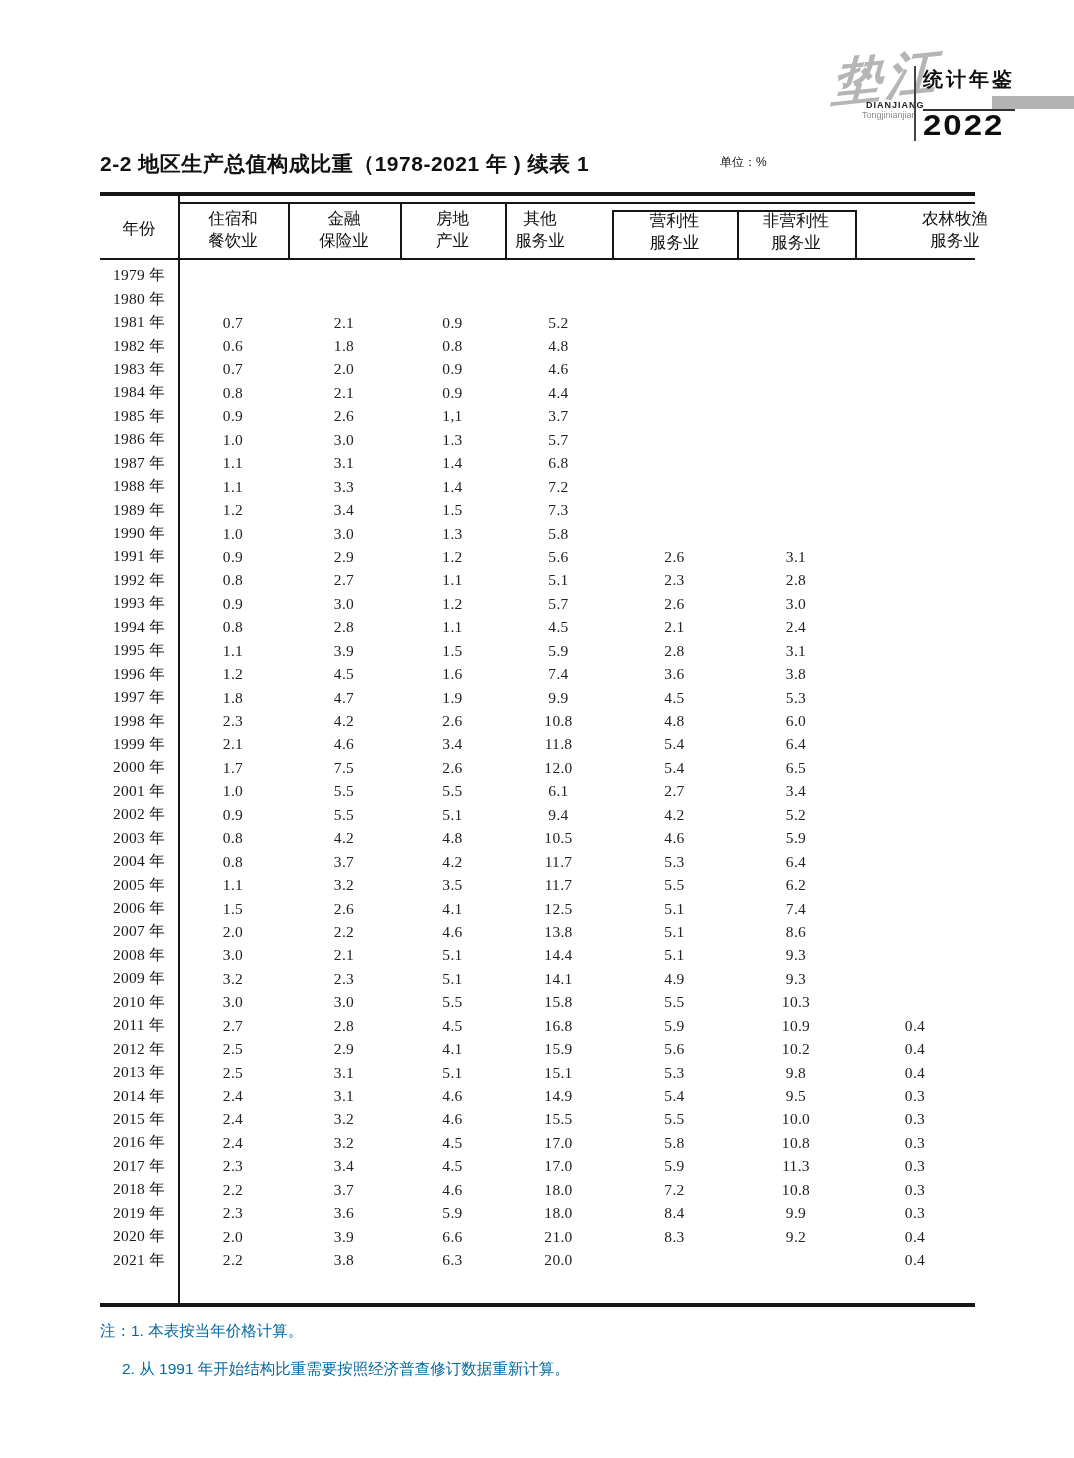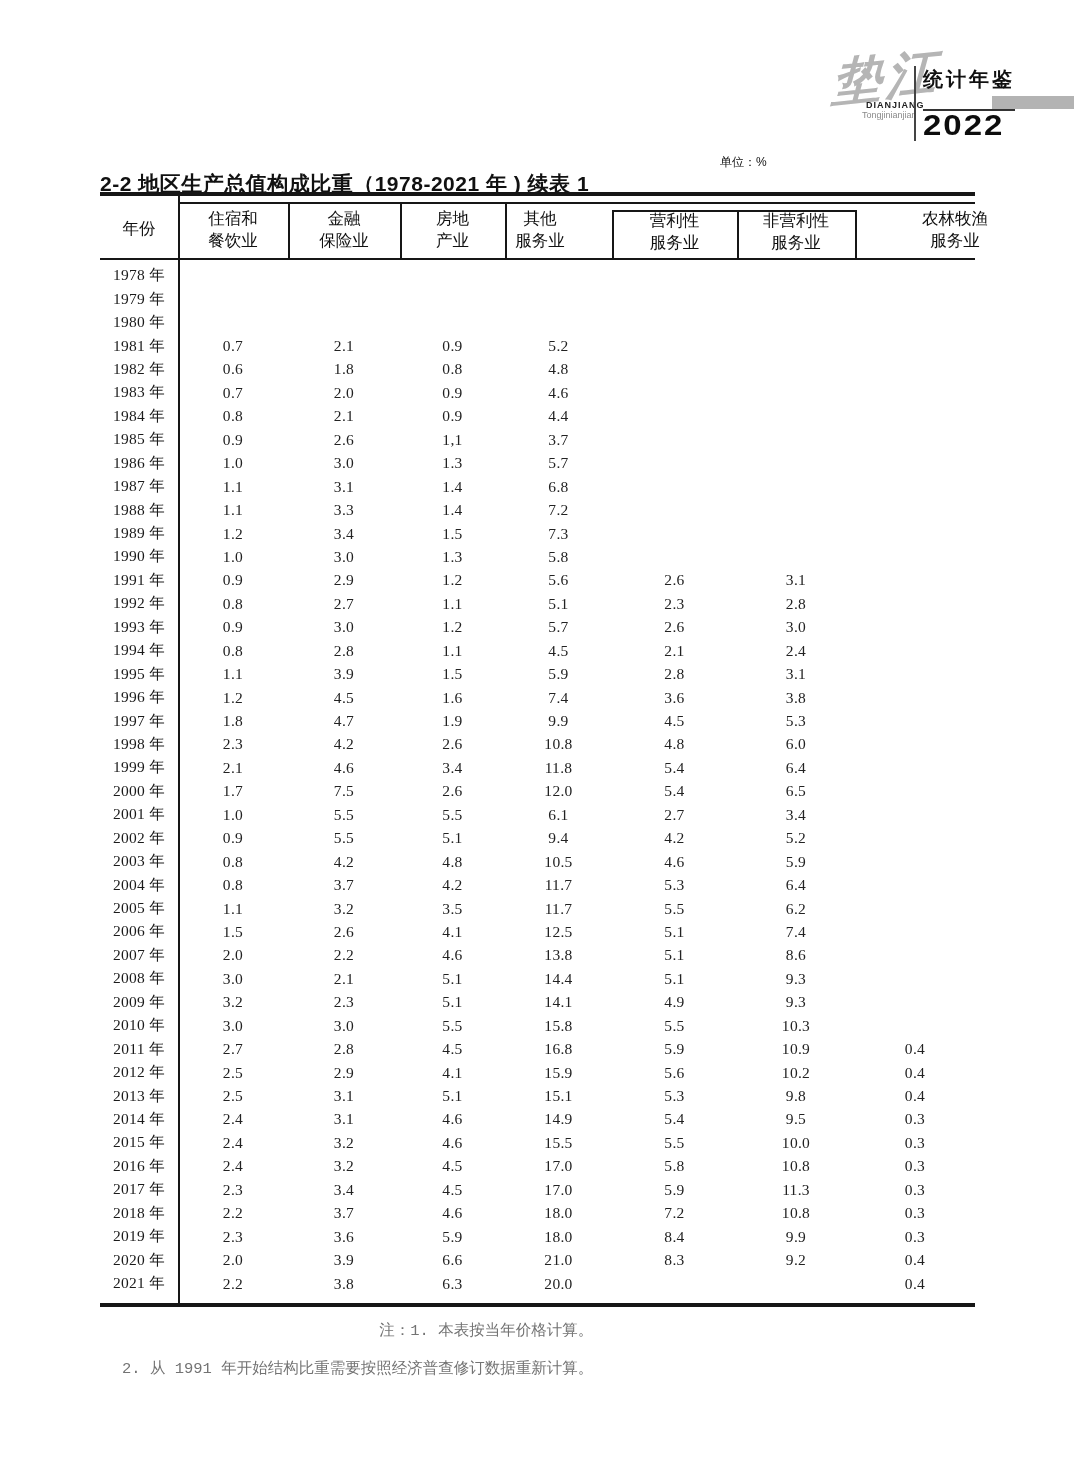--- a/index.html
+++ b/index.html
@@ -21,21 +21,21 @@
     font-size:9px;color:#8a8a8a;}
   .logo-right{position:absolute;left:86px;top:22px;border-left:2px solid #444;padding-left:7px;}
   .logo-yearbook{font-family:"Liberation Sans",sans-serif;font-size:20px;font-weight:bold;
     color:#111;letter-spacing:3px;border-bottom:2px solid #333;padding-bottom:16px;display:inline-block;}
   .logo-year{font-family:"Liberation Sans",sans-serif;font-size:33px;font-weight:900;
     color:#0d0d0d;letter-spacing:2px;line-height:0.9;transform:scaleY(0.92);transform-origin:top left;}
   .logo-bar{position:absolute;top:96px;left:992px;width:82px;height:13px;background:#b3b3b3;}
   
   .title-row{position:absolute;top:150px;left:100px;width:875px;height:30px;}
   .page-title{position:absolute;left:0;top:0;font-family:"Liberation Sans",sans-serif;
-    font-weight:bold;font-size:21px;color:#111;letter-spacing:0.5px;white-space:nowrap;margin-top:20px;}
+    font-weight:bold;font-size:21px;color:#111;letter-spacing:0.5px;white-space:nowrap;}
   .unit-label{position:absolute;left:620px;top:4px;font-family:"Liberation Sans",sans-serif;
     font-size:12px;color:#111;}
   
   .tbl{position:absolute;left:100px;top:192px;width:875px;height:1120px;}
   .ln{position:absolute;background:#161616;}
   .ln-top{top:0;left:0;width:875px;height:3.5px;}
   .ln-top2{top:10px;left:78px;width:797px;height:1.5px;}
   .ln-boxtop{top:18px;left:512px;width:243px;height:1.5px;}
   .ln-headbot{top:66px;left:0;width:875px;height:2px;}
   .ln-bot{top:1111px;left:0;width:875px;height:3.5px;}
@@ -57,22 +57,22 @@
   .th.c4{left:381px;width:118px;}
   .th.c5{left:512px;width:125px;top:6px;height:48px;}
   .th.c6{left:637px;width:118px;top:6px;height:48px;}
   .th.c7{left:755px;width:120px;padding-left:40px;}
   .tbody{position:absolute;top:72px;left:0;width:875px;}
   .body-row{display:grid;grid-template-columns:78px 110px 112px 105px 107px 125px 118px 120px;
     height:23.45px;align-items:center;}
   .cell{text-align:center;font-size:15.5px;color:#222;letter-spacing:0.3px;}
   .cell.year{font-size:15.5px;color:#1a1a1a;}
   
-  .notes{position:absolute;left:100px;top:1320px;font-family:Liberation Mono, monospace;
-    font-size:15.5px;color:#737373;line-height:1.45;text-align:right;}
+  .notes{position:absolute;left:100px;top:1320px;font-family:Liberation Sans, sans-serif;
+    font-size:15.5px;color:#0369a1;line-height:1.45;}
   .note-line2{margin-left:22px;margin-top:16px;}
   .page-number{position:absolute;left:0;top:1366px;width:1074px;text-align:center;
     font-size:15px;color:#222;}
 </style>
 </head>
 <body>
 
 <div class="page">
 
   <div class="logo">
@@ -117,30 +117,20 @@
 服务业</div>
         <div class="th c5">营利性
 服务业</div>
         <div class="th c6">非营利性
 服务业</div>
         <div class="th c7">农林牧渔
 服务业</div>
       </div>
     <div class="tbody">
         <div class="body-row">
-          <div class="cell year">1978 年</div>
-          <div class="cell"></div>
-          <div class="cell"></div>
-          <div class="cell"></div>
-          <div class="cell"></div>
-          <div class="cell"></div>
-          <div class="cell"></div>
-          <div class="cell"></div>
-        </div>
-        <div class="body-row">
           <div class="cell year">1979 年</div>
           <div class="cell"></div>
           <div class="cell"></div>
           <div class="cell"></div>
           <div class="cell"></div>
           <div class="cell"></div>
           <div class="cell"></div>
           <div class="cell"></div>
         </div>
         <div class="body-row">

